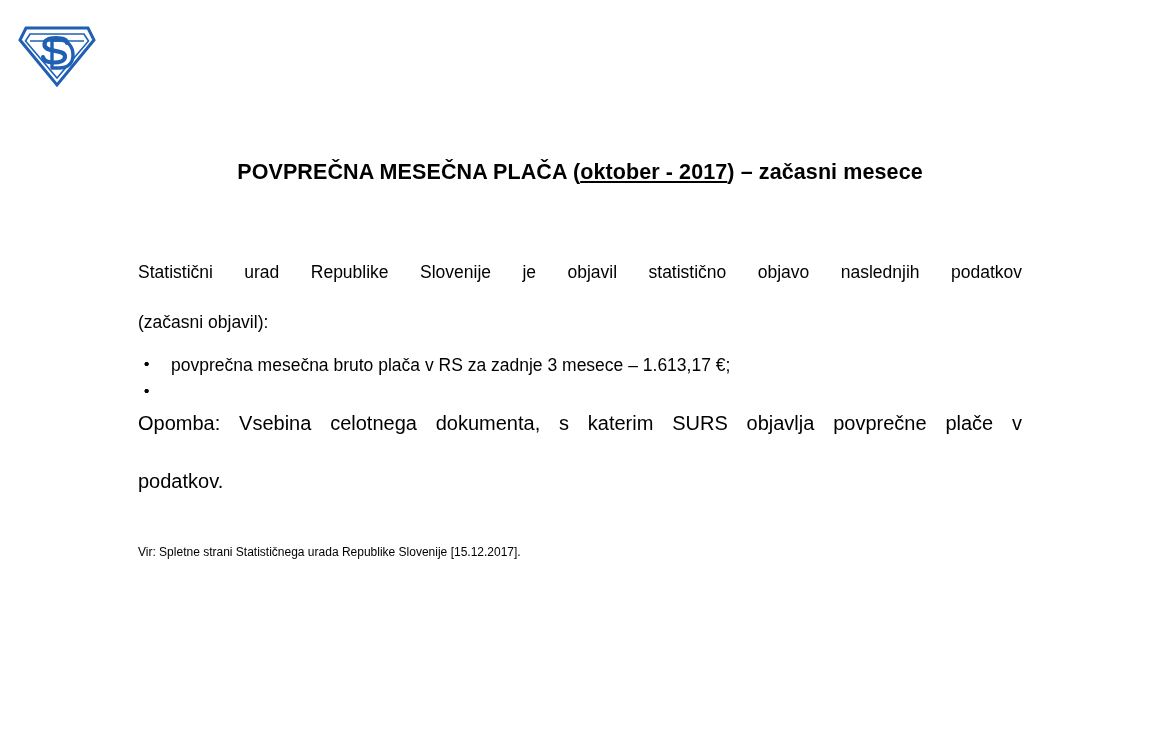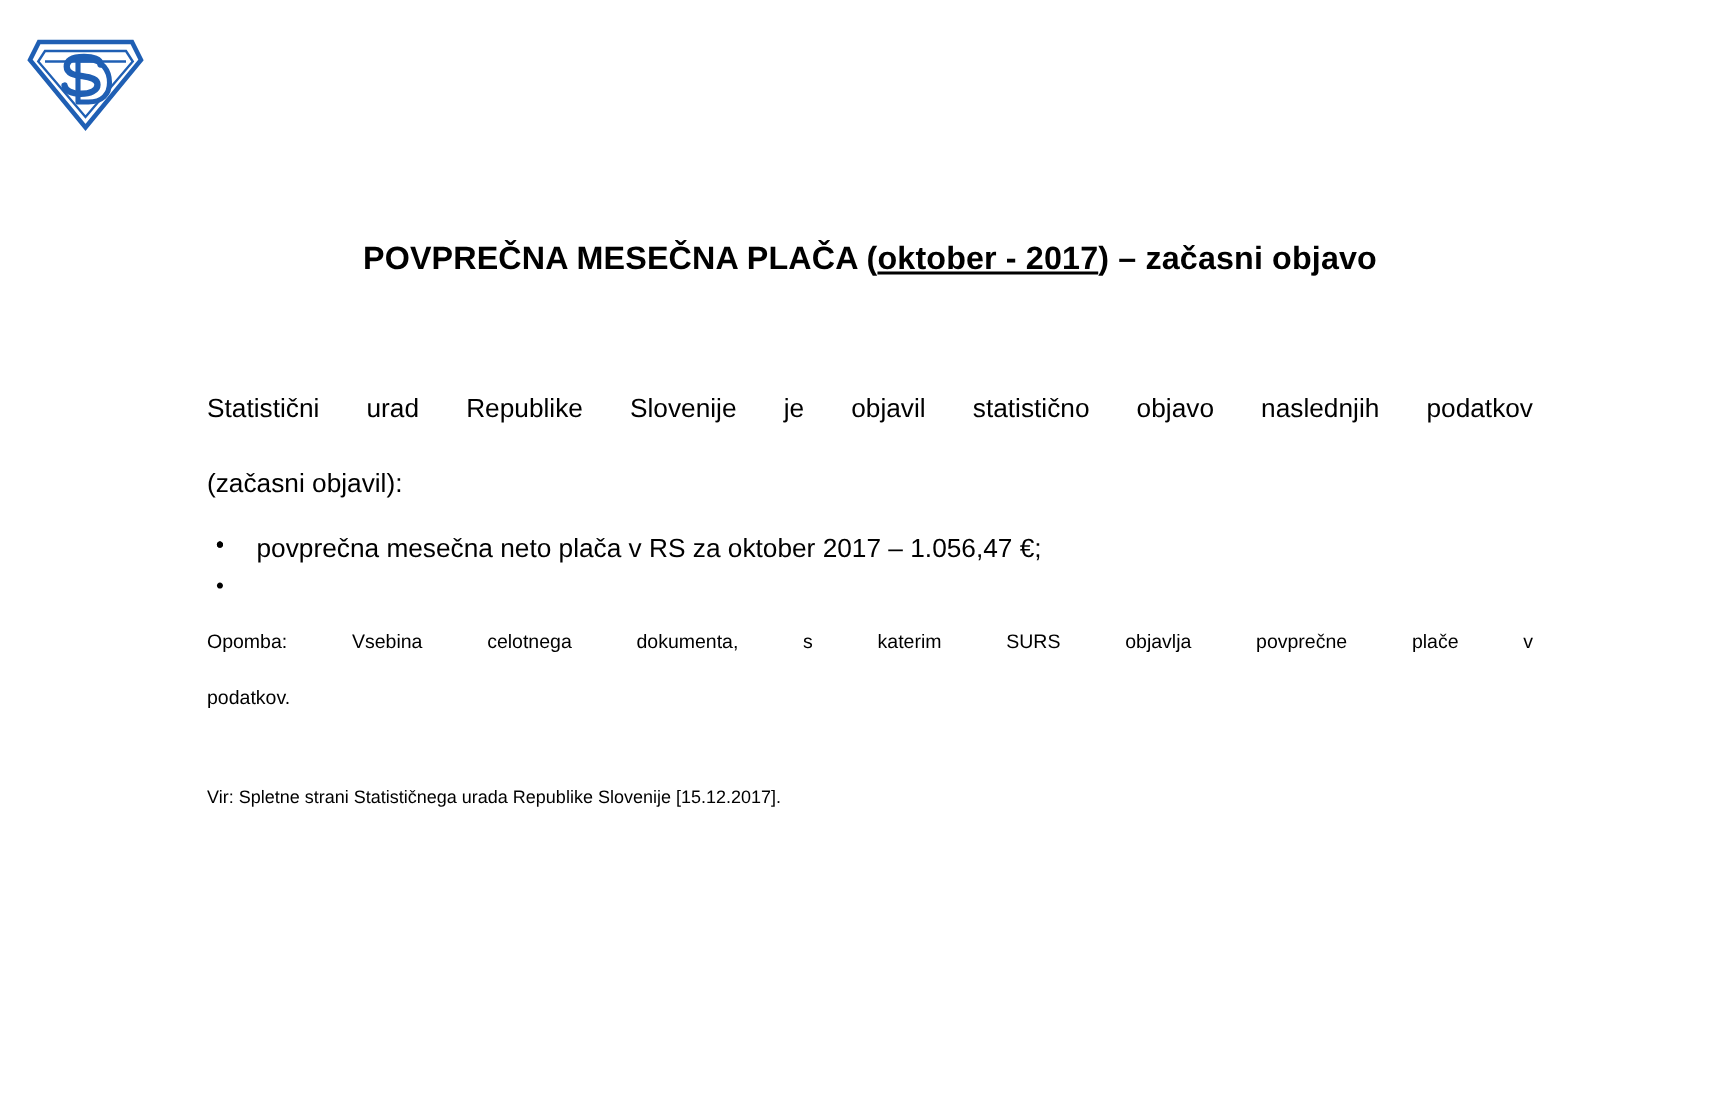--- a/index.html
+++ b/index.html
@@ -82,22 +82,22 @@
   }
   ul.bullets li .dot {
     position: absolute;
     left: 6px;
     top: 0;
     font-size: 15px;
     line-height: 1.62;
   }
 
   .note {
-    margin-top: 40px;
-    font-size: 13px;
+    margin-top: 30px;
+    font-size: 20px;
     line-height: 1.45;
     text-align: justify;
   }
   .note .jline {
     display: block;
     text-align: justify;
   }
   .note .jline::after {
     content: "";
     display: inline-block;
@@ -123,41 +123,41 @@
     <path d="M49 17 C49 13.5 44 12 38 12 C31 12 26.5 14 26.5 18.5
              C26.5 23 31.5 24 37 24.8 C43 25.7 47 26.8 47 30.5
              C47 34.5 42 36.5 36 36.5 C30 36.5 25.5 34.5 25 31" fill="none" stroke="#1f5fb4" stroke-width="4.2" stroke-linecap="round"></path>
     <path d="M34 14 L34 42 L41 42 C50 42 55 37 55 29 C55 21 50 14 41.5 14 Z" fill="none" stroke="#1f5fb4" stroke-width="3.4" stroke-linejoin="round"></path>
   </svg>
 </div>
 
 <div class="slide">
 
   <h1 class="title">
-    <span>POVPREČNA MESEČNA PLAČA (</span><span class="u">oktober - 2017</span><span>) – začasni objavo</span>
+    <span>POVPREČNA MESEČNA PLAČA (</span><span class="u">oktober - 2017</span><span>) – začasni mesece</span>
   </h1>
 
   <p class="intro">
     <span class="line1">Statistični urad Republike Slovenije je objavil statistično objavo naslednjih podatkov</span>
     <span>(začasni objavil):</span>
   </p>
 
   <ul class="bullets group-first">
     <li>
       <span class="dot">•</span>
     </li>
     <li>
       <span class="dot">•</span>
+      <span>povprečna mesečna bruto plača v RS za zadnje 3 mesece – 1.613,17 €;</span>
     </li>
   </ul>
 
   <ul class="bullets group-second">
     <li>
       <span class="dot">•</span>
-      <span>povprečna mesečna neto plača v RS za oktober 2017 – 1.056,47 €;</span>
     </li>
     <li>
       <span class="dot">•</span>
     </li>
   </ul>
 
   <p class="note">
     <span class="jline">Opomba: Vsebina celotnega dokumenta, s katerim SURS objavlja povprečne plače v</span>
     <span>podatkov.</span>
   </p>

